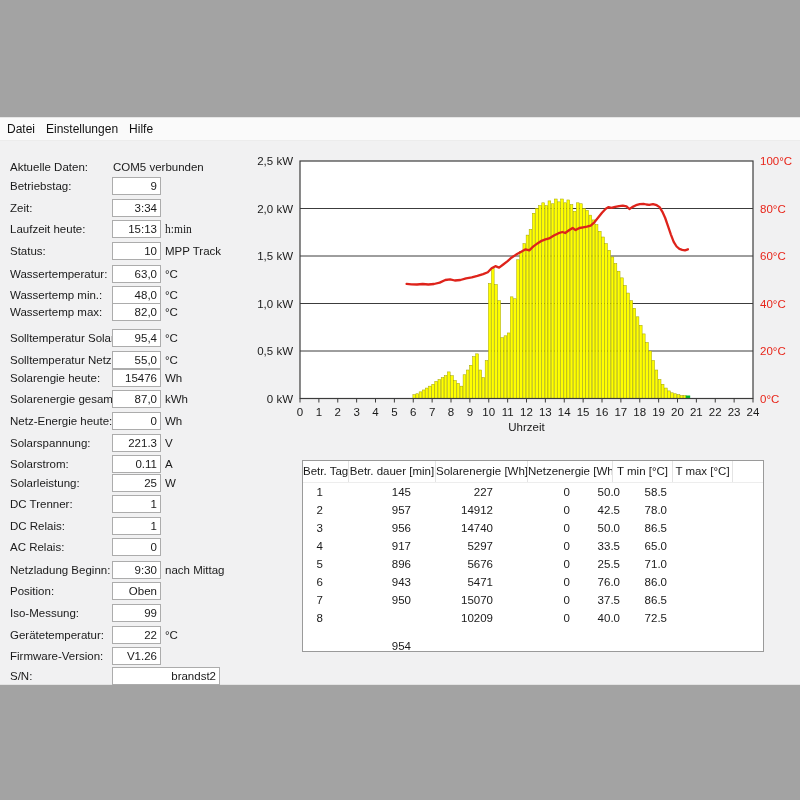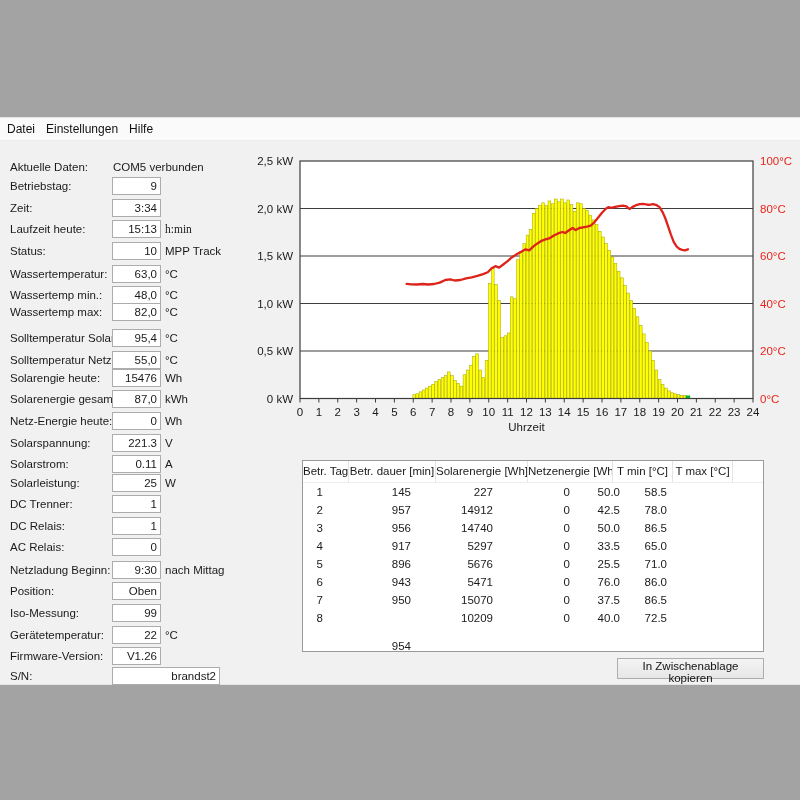--- a/index.html
+++ b/index.html
@@ -401,15 +401,14 @@
         <div class="dl-row">
           <div class="dl-cell" style="width: 33px; padding-right: 13px;">8</div>
           <div class="dl-cell" style="width: 81px; padding-right: 6px; margin-top: 28px;">954</div>
           <div class="dl-cell" style="width: 84px; padding-right: 8px;">10209</div>
           <div class="dl-cell" style="width: 77px; padding-right: 8px;">0</div>
           <div class="dl-cell" style="width: 51px; padding-right: 9px;">40.0</div>
           <div class="dl-cell" style="width: 49px; padding-right: 11px;">72.5</div>
           <div class="dl-cell" style="width: 28px; padding-right: 0px;"></div>
         </div>
       </div>
-    <button class="btn" style="left:617px;top:540px;width:147px;">In Zwischenablage kopieren</button>
   </div>
 </div>
 
 </body></html>

